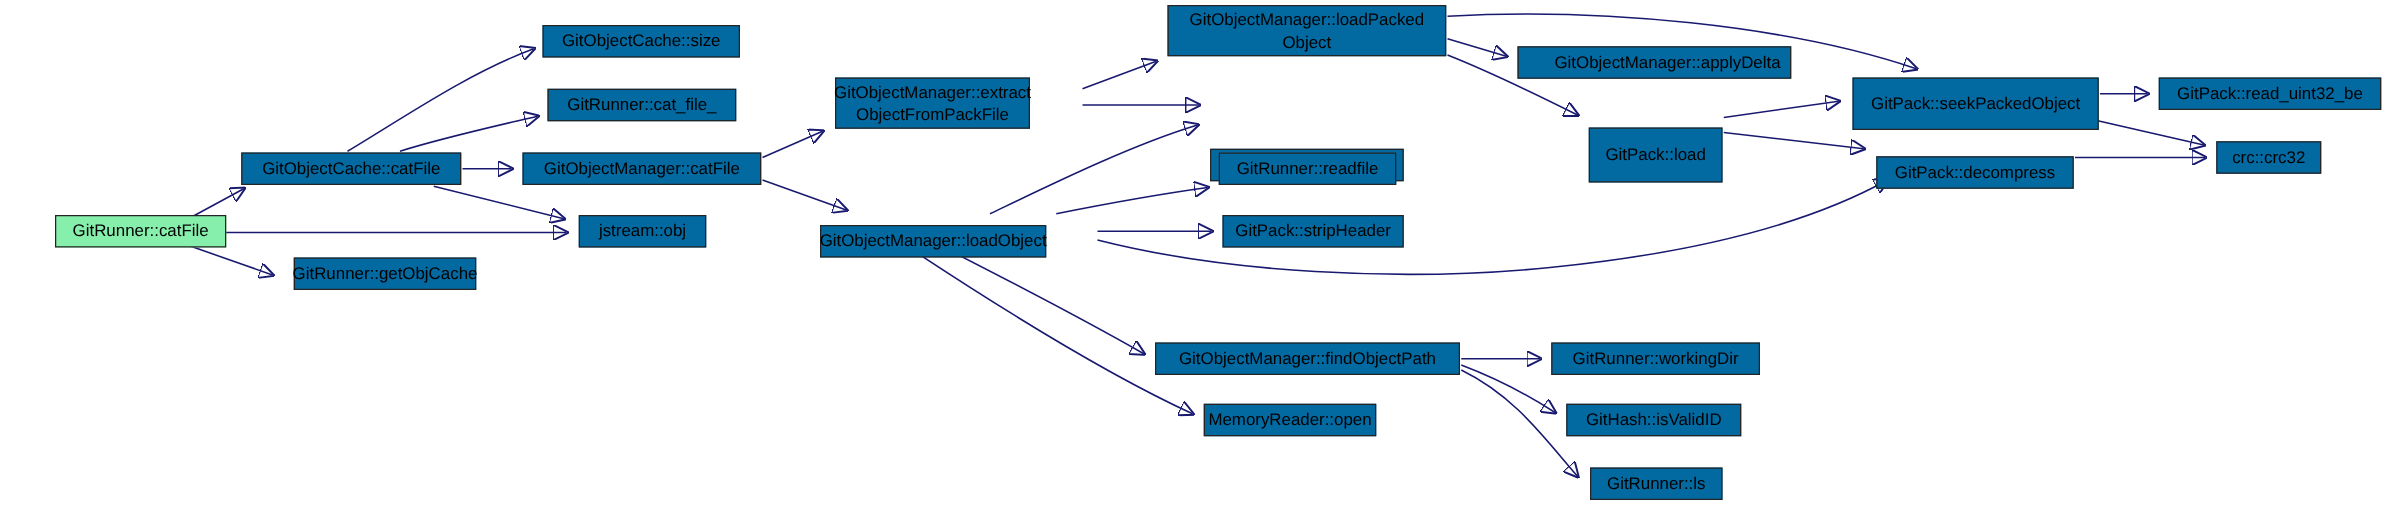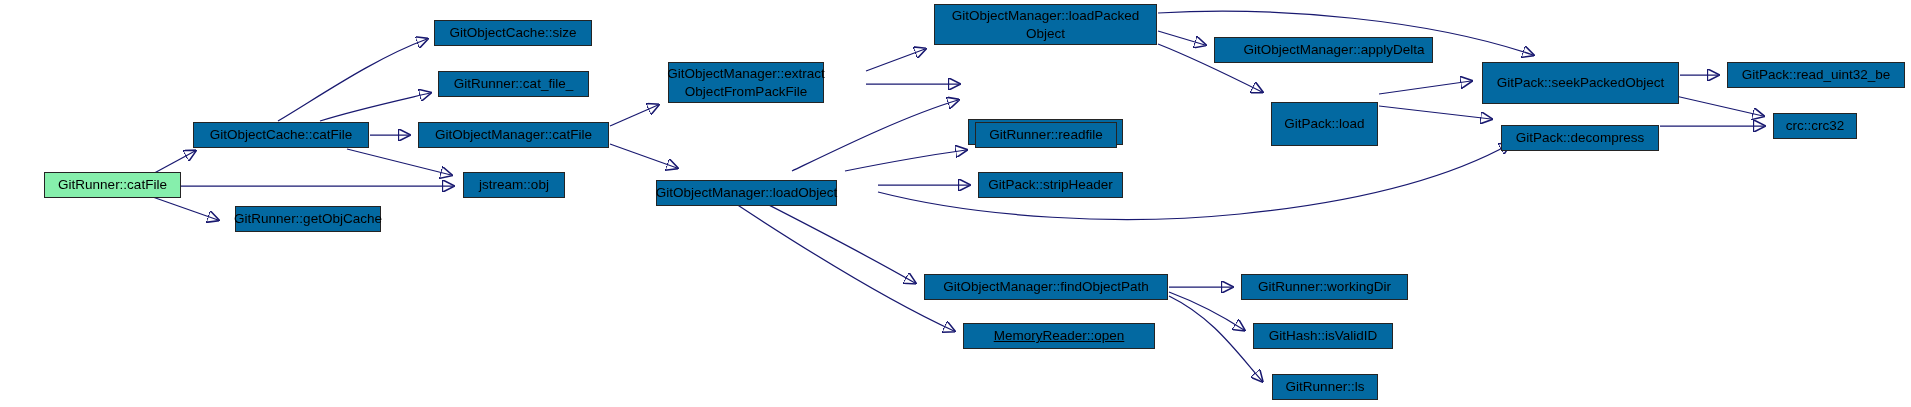--- a/index.html
+++ b/index.html
@@ -89,15 +89,15 @@
   <div class="node" style="left:1214px;top:37px;width:219px;height:26px;padding-left:21px;">GitObjectManager::applyDelta</div>
   <div class="node" style="left:1271px;top:88px;width:107px;height:44px;margin-top:14px;">GitPack::load</div>
   <div class="node" style="left:1482px;top:62px;width:197px;height:42px;">GitPack::seekPackedObject</div>
   <div class="node" style="left:1727px;top:62px;width:178px;height:26px;">GitPack::read_uint32_be</div>
   <div class="node" style="left:1501px;top:113px;width:158px;height:26px;margin-top:12px;">GitPack::decompress</div>
   <div class="node" style="left:1773px;top:113px;width:84px;height:26px;">crc::crc32</div>
   <div class="node" style="left:924px;top:274px;width:244px;height:26px;">GitObjectManager::findObjectPath</div>
   <div class="node" style="left:1241px;top:274px;width:167px;height:26px;">GitRunner::workingDir</div>
   <div class="node" style="left:1253px;top:323px;width:140px;height:26px;">GitHash::isValidID</div>
   <div class="node" style="left:1272px;top:374px;width:106px;height:26px;">GitRunner::ls</div>
-  <div class="node" style="left:963px;top:323px;width:192px;height:26px;text-decoration:underline;">MemoryReader::open</div>
+  <div class="node" style="left:963px;top:323px;width:138px;height:26px;">MemoryReader::open</div>
 
 </div>
 
 </body></html>

